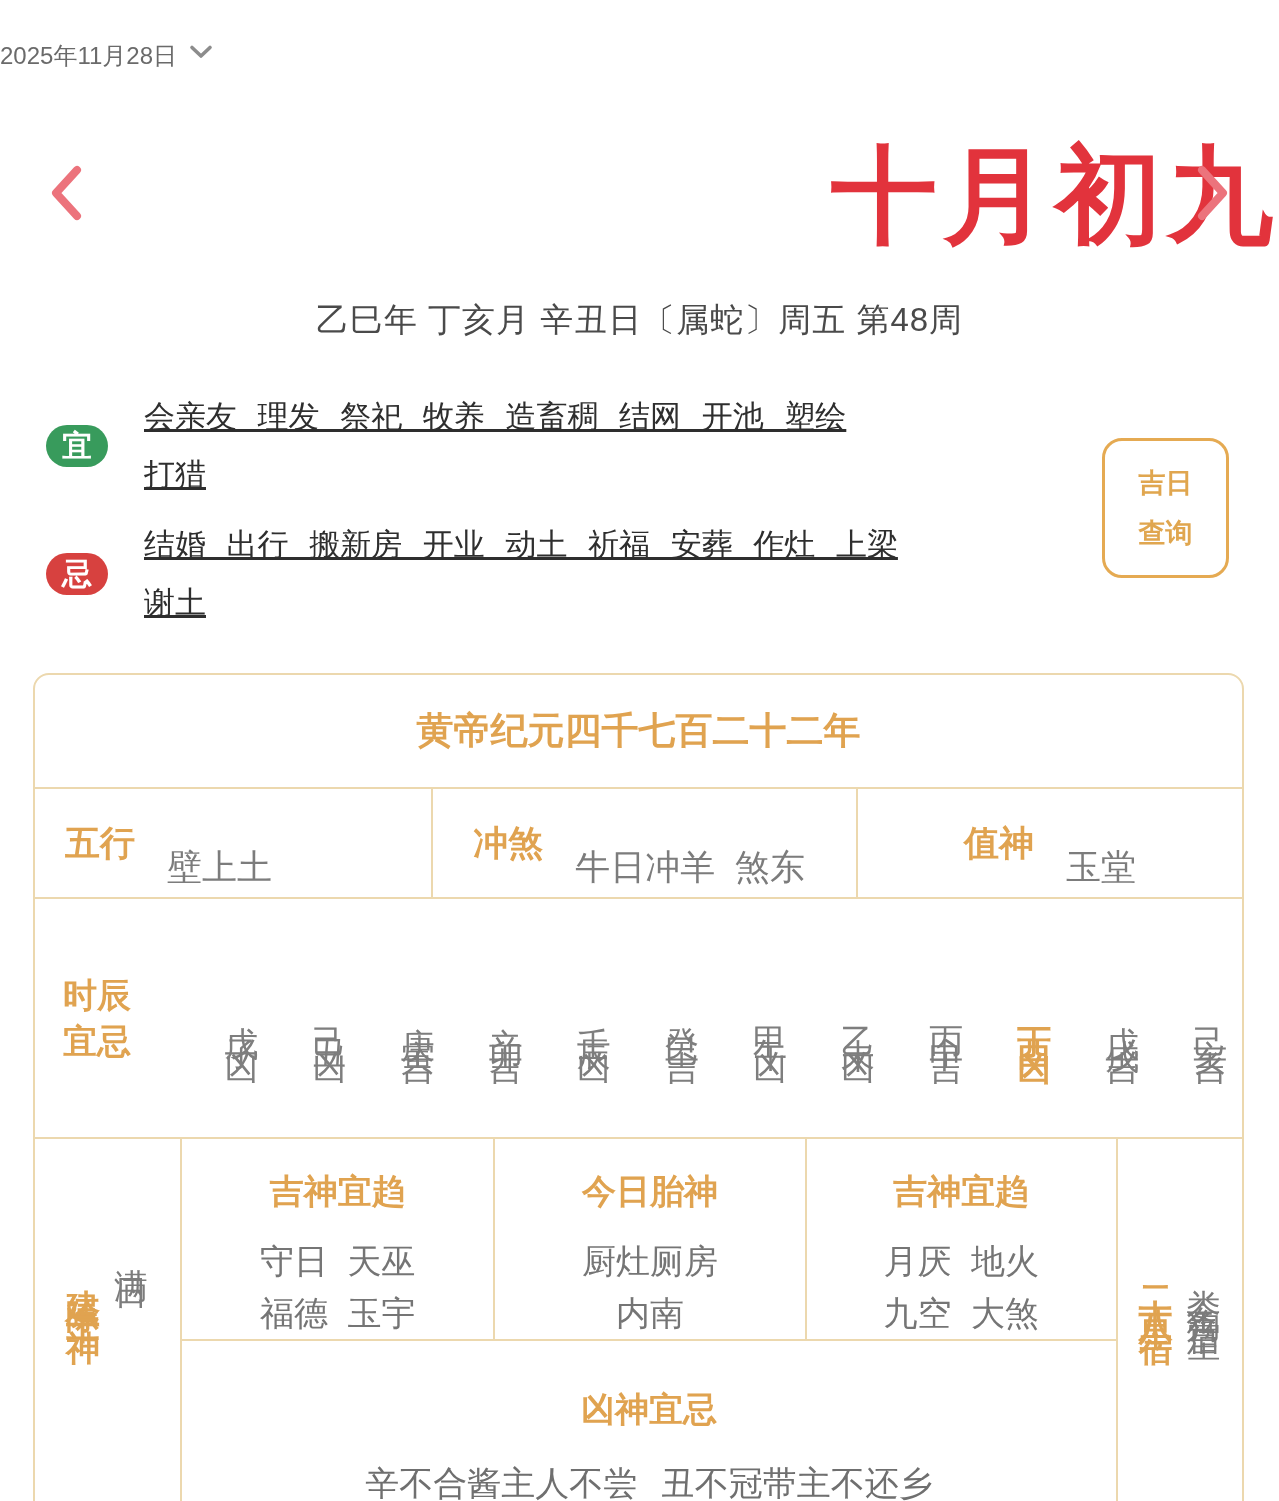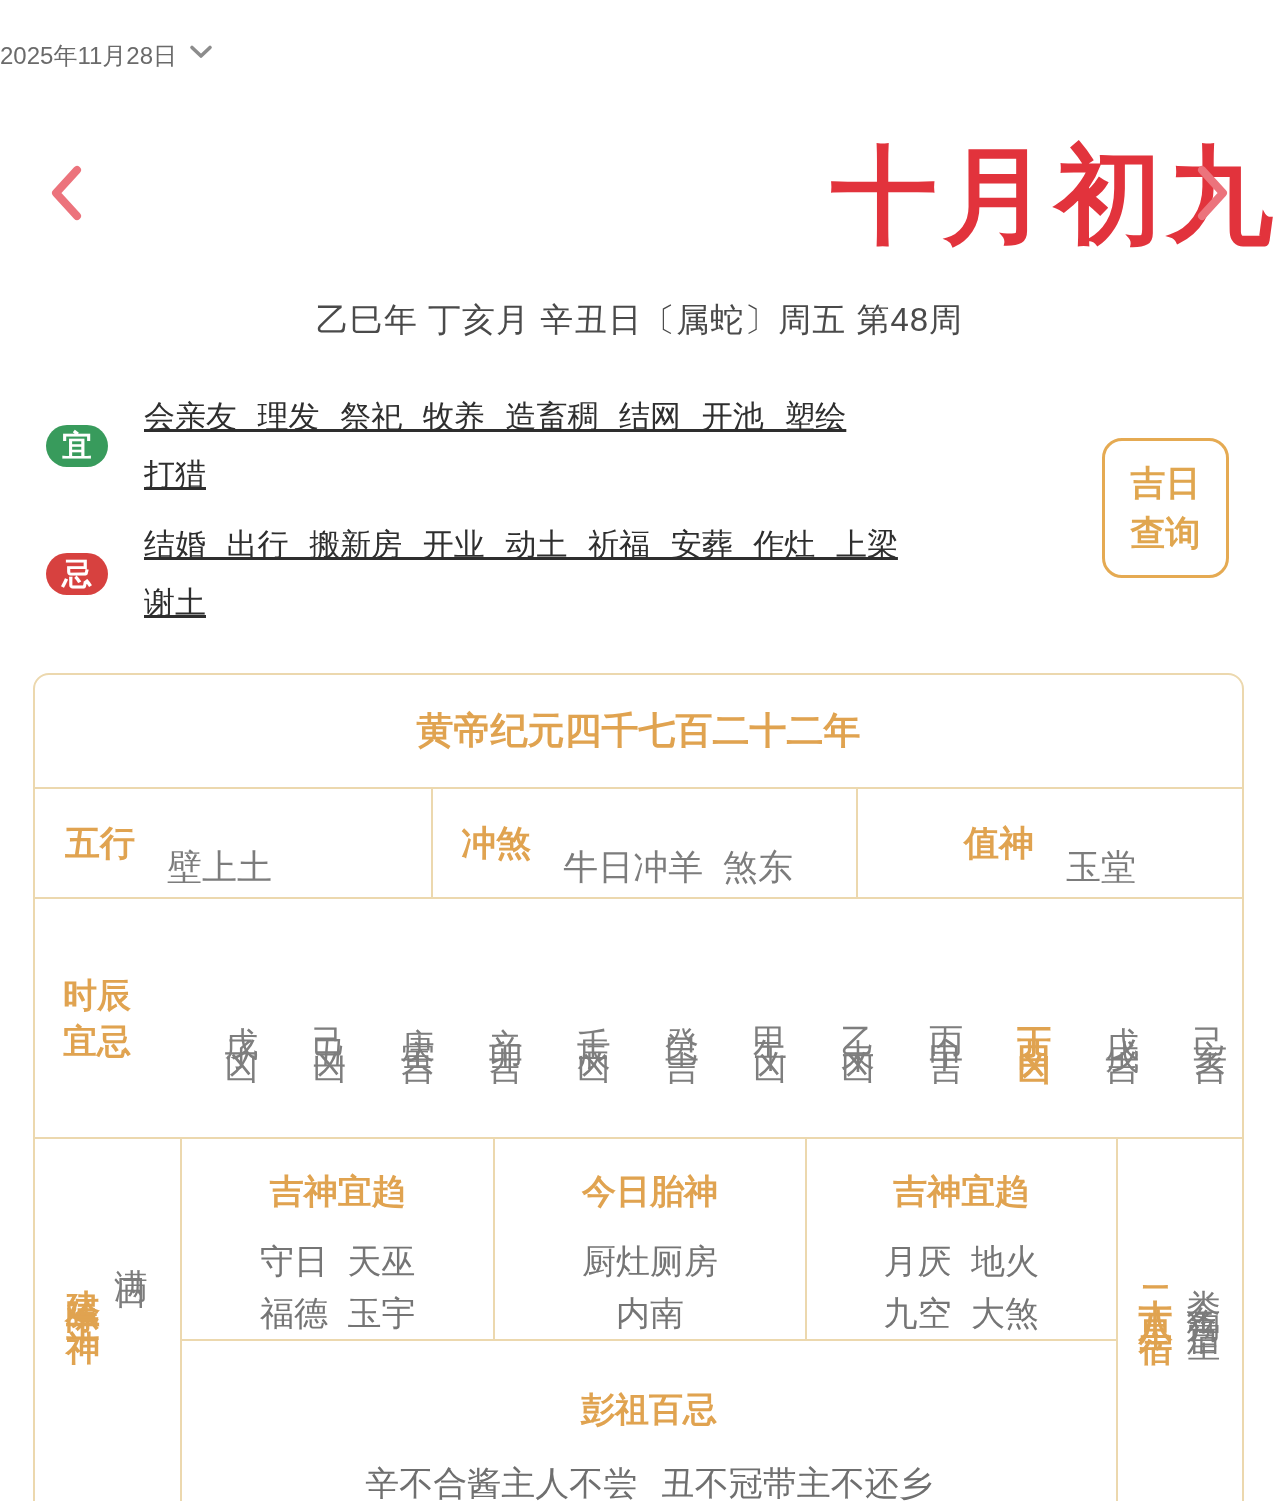--- a/index.html
+++ b/index.html
@@ -72,21 +72,21 @@
   .lucky-btn {
     top: 438px; right: 50px;
     width: 127px; height: 140px;
     border: 3px solid #e5aa52; border-radius: 20px;
     background: #ffffff;
     display: flex; align-items: center; justify-content: center;
     cursor: pointer;
   }
   .lucky-btn span {
     white-space: pre-line; text-align: center;
-    font-size: 35px; line-height: 50px;
+    font-size: 27px; line-height: 50px;
     color: #e0a64f; font-weight: 600;
     font-family: "Liberation Sans", sans-serif;
   }
 
   
   .htable {
     top: 673px; left: 33px;
     width: 1211px; height: 913px;
     border: 2px solid #ecd8ae; border-radius: 16px;
     box-sizing: border-box;
@@ -105,21 +105,21 @@
     flex: 0 0 108px;
     display: flex;
     border-bottom: 2px solid #ecd8ae;
     font-size: 35px;
   }
   .rowB .cell {
     display: flex; align-items: center;
     box-sizing: border-box;
   }
   .rowB .c1 { flex: 0 0 33%; padding-left: 30px; border-right: 2px solid #ecd8ae; }
-  .rowB .c2 { flex: 0 0 35.2%; padding-left: 28px; border-right: 2px solid #ecd8ae; }
+  .rowB .c2 { flex: 0 0 35.2%; padding-left: 40px; border-right: 2px solid #ecd8ae; }
   .rowB .c3 { flex: 1 1 auto; justify-content: center; }
   .rowB .lbl { margin-right: 32px; }
   .rowB .val { word-spacing: 10px; margin-top: 48px; }
 
   .rowC {
     flex: 0 0 238px;
     display: flex; align-items: center;
     border-bottom: 2px solid #ecd8ae;
   }
   .hours-label {
@@ -273,21 +273,21 @@
           <div class="god-lines">厨灶厕房
 内南</div>
         </div>
         <div class="god-cell">
           <div class="god-header gold">吉神宜趋</div>
           <div class="god-lines">月厌 地火
 九空 大煞</div>
         </div>
       </div>
       <div class="mid-bottom">
-        <div class="pengzu-header gold">彭祖百忌</div>
+        <div class="pengzu-header gold">凶神宜忌</div>
         <div class="pengzu-value">辛不合酱主人不尝 丑不冠带主不还乡</div>
       </div>
     </div>
 
     <div class="side-col col-right">
       <span class="vtext side-gold gold">二十八星宿</span>
       <span class="vtext side-gray">娄金狗宿星</span>
     </div>
   </div>
 

